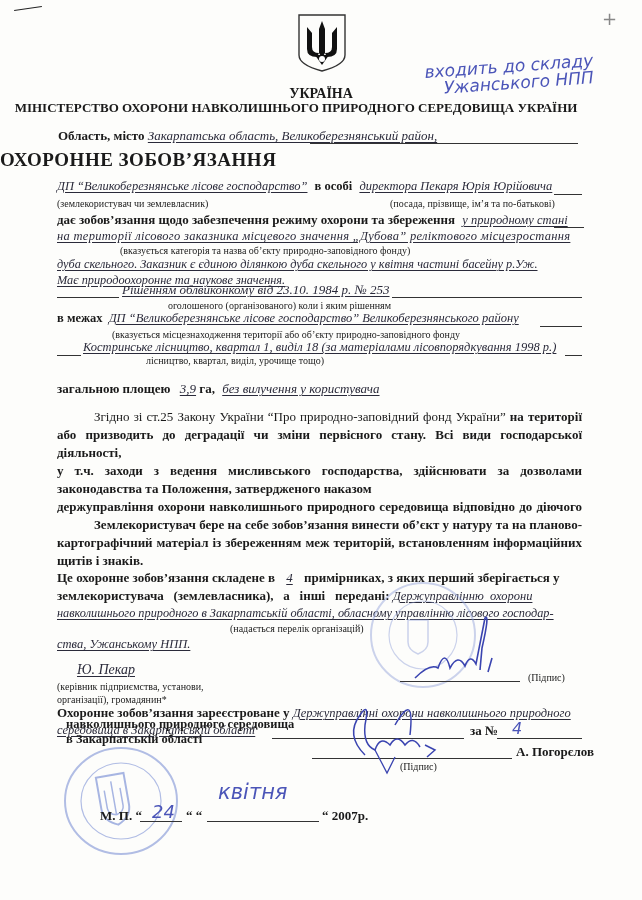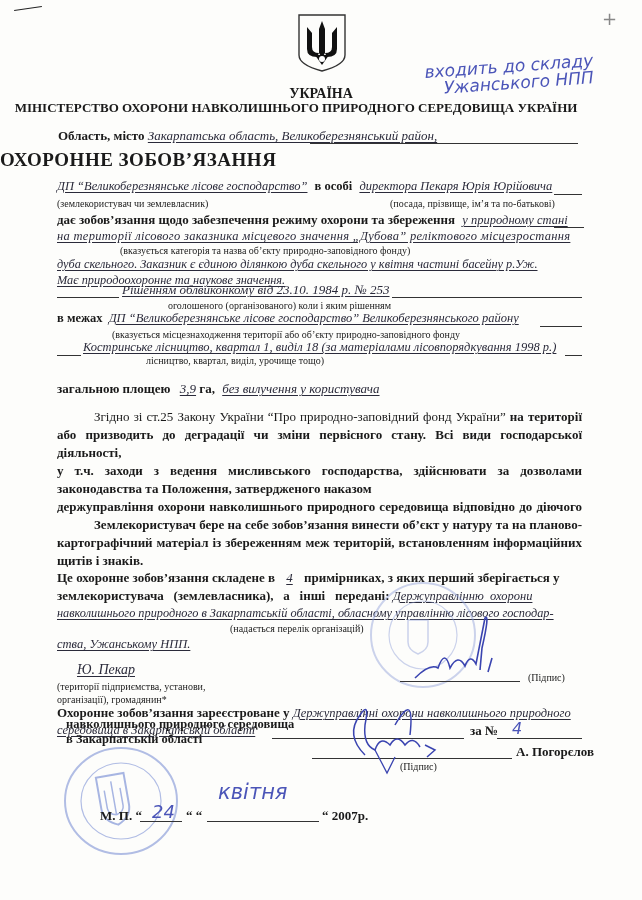--- a/index.html
+++ b/index.html
@@ -127,21 +127,21 @@
 
 <div class="abs" style="left:368px;top:580px;width:110px;height:110px;opacity:0.45;">
   <svg width="110" height="110" viewBox="0 0 110 110">
     <circle cx="55" cy="55" r="52" fill="none" stroke="#8f9fd8" stroke-width="2"></circle>
     <circle cx="55" cy="55" r="34" fill="none" stroke="#8f9fd8" stroke-width="1.2"></circle>
     <path d="M40,40 H60 V62 Q60,70 50,74 Q40,70 40,62 Z" fill="none" stroke="#8f9fd8" stroke-width="1.5"></path>
   </svg>
 </div>
 
 <div class="abs fill u" style="left:57px;top:662px;font-size:14px;padding-left:20px;padding-right:60px;">Ю. Пекар</div>
-<div class="abs small" style="left:57px;top:681px;">(території підприємства, установи,</div>
+<div class="abs small" style="left:57px;top:681px;">(керівник підприємства, установи,</div>
 <div class="abs small" style="left:57px;top:694px;">організації), громадянин*</div>
 <div class="line" style="left:400px;top:681px;width:120px;"></div>
 <div class="abs" style="left:410px;top:608px;width:100px;height:80px;">
   <svg width="100" height="80" viewBox="0 0 100 80">
     <path d="M5,70 Q20,55 28,60 Q35,40 40,60 Q48,45 55,58 Q60,45 66,56 L75,10 Q80,5 72,40 L70,62 M82,50 L78,64" fill="none" stroke="#3a44b0" stroke-width="1.6"></path>
   </svg>
 </div>
 <div class="abs small" style="left:528px;top:672px;">(Підпис)</div>
 
 <div class="abs" style="left:57px;top:705px;font-size:13px;white-space:nowrap;">

